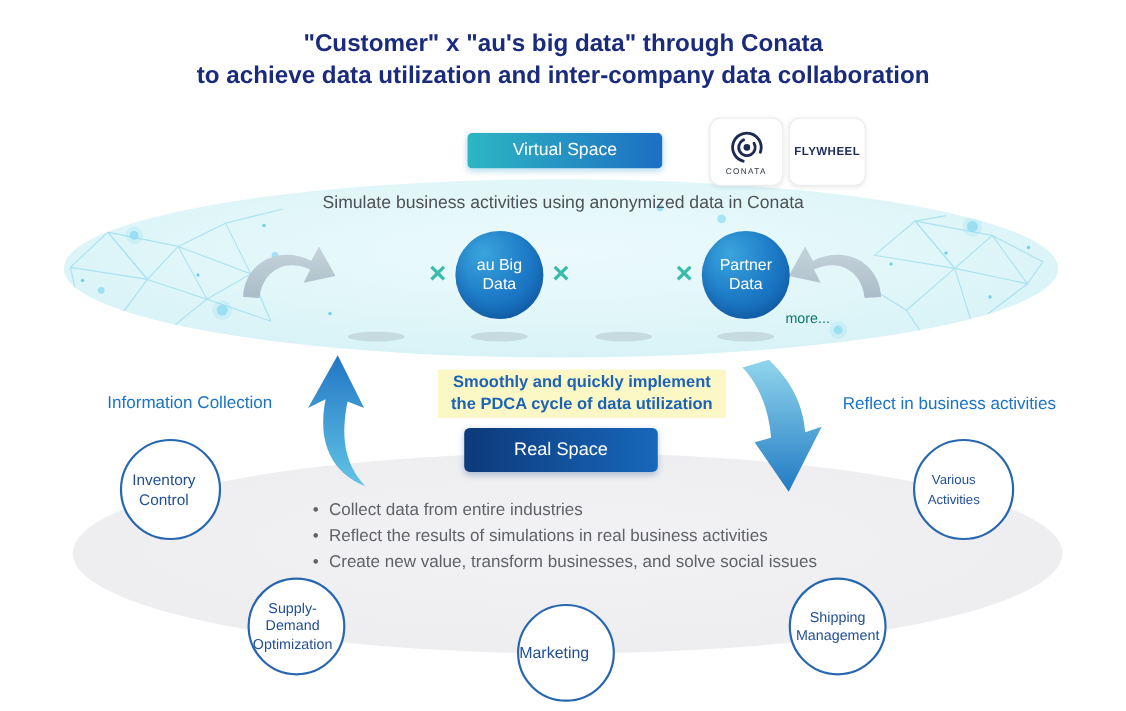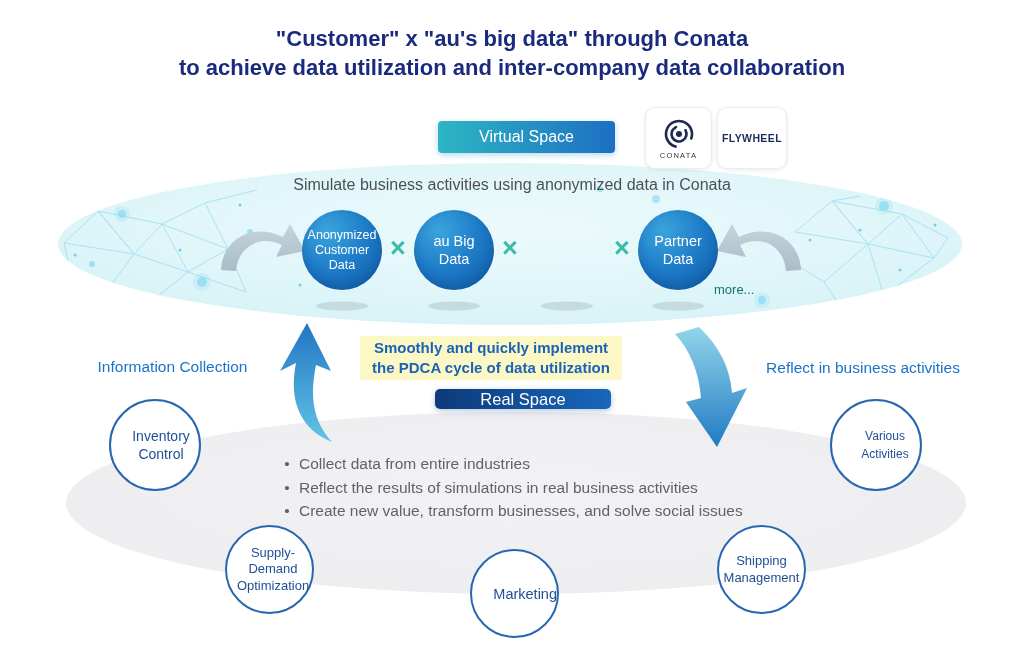--- a/index.html
+++ b/index.html
@@ -8,25 +8,25 @@
     font-family:"Liberation Sans",sans-serif;overflow:hidden;
   }
   .abs{position:absolute;}
   
   .title{top:24px;left:0;width:1024px;text-align:center;color:#1a2b7d;
          font-weight:bold;font-size:22px;line-height:29px;}
   
   #bg{top:0;left:0;}
   
   .pill{display:flex;align-items:center;justify-content:center;color:#fff;
-        border-radius:4px;font-weight:500;margin-left:13px;}
+        border-radius:4px;font-weight:500;}
   .pill-virtual{left:425px;top:121px;width:177px;height:32px;font-size:16px;
         background:linear-gradient(90deg,#2db6c3,#1d6fc3);
         box-shadow:0 2px 6px rgba(40,150,200,.35);}
-  .pill-real{left:422px;top:389px;width:176px;height:20px;font-size:16.5px;border-radius:5px;
+  .pill-real{left:422px;top:389px;width:176px;height:40px;font-size:16.5px;border-radius:5px;
         background:linear-gradient(90deg,#0d3a7a,#1767bb);
         box-shadow:0 2px 6px rgba(20,70,140,.30);}
   
   .logo-card{background:#fff;border:1px solid #ebedf0;border-radius:10px;
         box-shadow:0 1px 4px rgba(0,0,0,.08);display:flex;flex-direction:column;
         align-items:center;justify-content:center;}
   .card-conata{left:645px;top:107px;width:65px;height:60px;}
   .card-flywheel{left:717px;top:107px;width:68px;height:60px;justify-content:center;}
   .conata-label{font-size:7.5px;letter-spacing:1.2px;color:#343a42;margin-top:-2px;}
   .flywheel-label{font-size:10.5px;font-weight:bold;color:#1c2b5e;letter-spacing:.4px;}
@@ -39,33 +39,33 @@
         box-shadow:inset 0 -6px 10px rgba(0,40,90,.18);}
   .dc1{left:302px;} .dc2{left:414px;} .dc3{left:527px;} .dc4{left:638px;}
   .dc1 span{font-size:12.5px;line-height:15px;width:72px;}
   .dc2 span{font-size:14.5px;line-height:18px;width:55px;}
   .dc3 span{font-size:14.5px;line-height:18px;width:48px;}
   .dc4 span{font-size:14.5px;line-height:18px;width:58px;}
   .mult{top:233px;width:26px;text-align:center;color:#3abcab;font-size:27px;font-weight:bold;}
   .m1{left:385px;} .m2{left:497px;} .m3{left:609px;}
   .more{left:714px;top:282px;color:#0f766e;font-size:13px;}
   
-  .pdca{left:360px;top:336px;width:262px;background:#fbf8c5;color:#1c63b7;
+  .pdca{left:398px;top:336px;width:262px;background:#fbf8c5;color:#1c63b7;
         font-size:15px;font-weight:600;line-height:20px;text-align:center;padding:2px 0;}
   
   .side-label{color:#1a73c8;font-size:15.5px;}
   .label-left{left:70px;top:358px;width:205px;text-align:center;}
   .label-right{left:753px;top:359px;width:220px;text-align:center;}
   
   .bullets{left:283px;top:452px;color:#5f6368;font-size:15.5px;line-height:23.5px;}
   .bullet-row{display:flex;gap:8px;}
   .bullet-dot{width:8px;text-align:center;}
   
   .act-circle{background:#fff;border:2px solid #2767b0;border-radius:50%;color:#215096;
-        display:flex;align-items:center;justify-content:flex-end;text-align:center;}
+        display:flex;align-items:center;justify-content:flex-start;text-align:center;}
   .act-inventory{left:109px;top:399px;width:88px;height:88px;font-size:14px;line-height:18px;}
   .act-various{left:830px;top:399px;width:88px;height:88px;font-size:12px;line-height:18px;}
   .act-supply{left:225px;top:525px;width:85px;height:85px;font-size:13px;line-height:16.5px;}
   .act-marketing{left:470px;top:549px;width:85px;height:85px;font-size:14.5px;}
   .act-shipping{left:717px;top:525px;width:85px;height:85px;font-size:13px;line-height:16.5px;}
   .act-supply span{width:78px;} .act-inventory span{width:76px;}
   .act-various span{width:70px;} .act-shipping span{width:88px;}
 </style>
 </head>
 <body>
@@ -186,23 +186,20 @@
     </svg>
     <div class="conata-label">CONATA</div>
   </div>
 
   <div class="abs logo-card card-flywheel">
     <div class="flywheel-label">FLYWHEEL</div>
   </div>
 
   <div class="abs caption">Simulate business activities using anonymized data in Conata</div>
 
-  <div class="abs data-circle dc1">
-    <span>Anonymized Customer Data</span>
-  </div>
   <div class="abs mult m1">×</div>
   <div class="abs data-circle dc2">
     <span>au Big Data</span>
   </div>
   <div class="abs mult m2">×</div>
   <div class="abs mult m3">×</div>
   <div class="abs data-circle dc4">
     <span>Partner Data</span>
   </div>
   <div class="abs more">more...</div>

